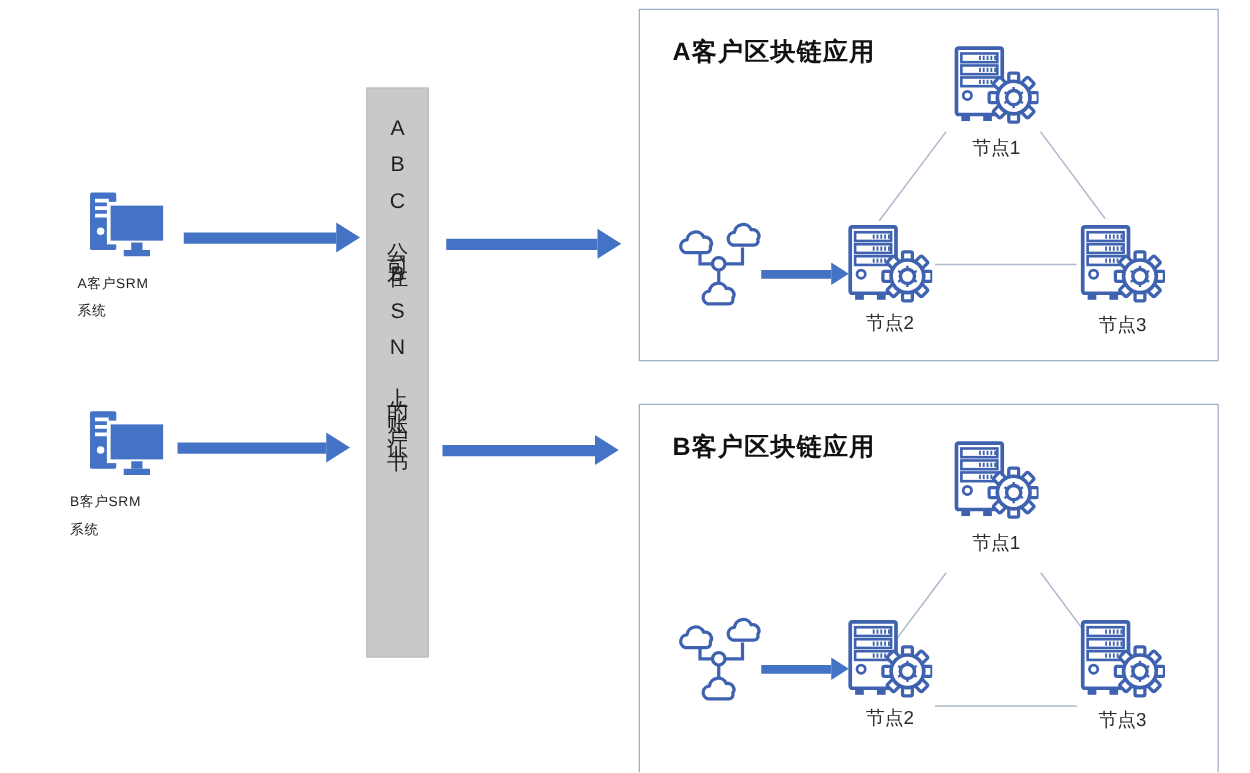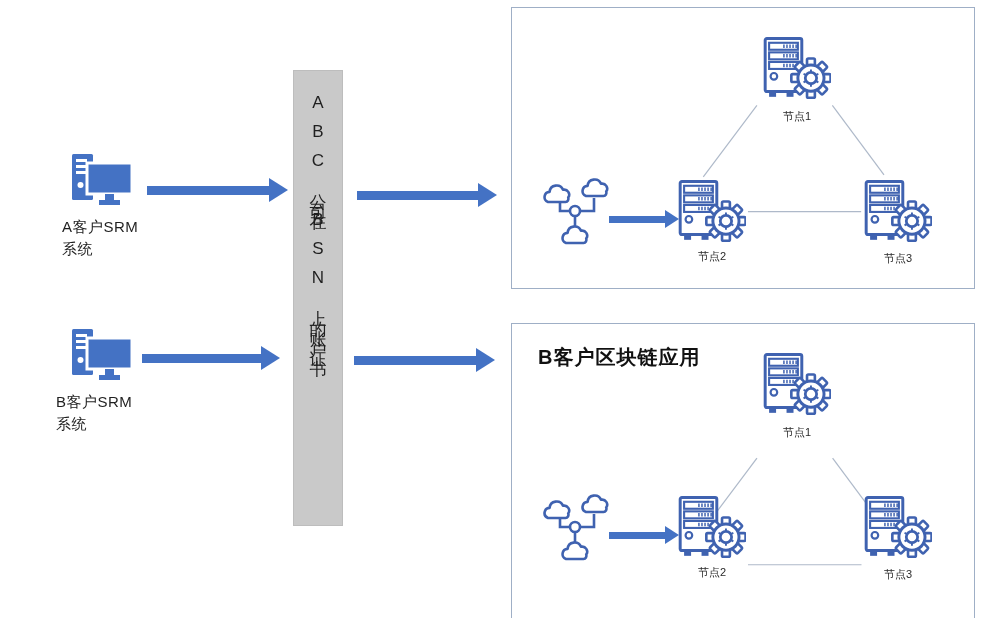--- a/index.html
+++ b/index.html
@@ -10,21 +10,21 @@
     --linegray:#AEB9C9;
     --text:#262626;
   }
   *{margin:0;padding:0;box-sizing:border-box;}
   html,body{background:#ffffff;}
   body{font-family:"Liberation Sans","DejaVu Sans",sans-serif;color:var(--text);}
   .stage{position:relative;width:1000px;height:618px;background:#ffffff;overflow:hidden;}
 
   
   .sys-icon{position:absolute;width:64px;height:54px;}
-  .sys-label{position:absolute;font-size:15px;line-height:22px;color:#1f1f1f;letter-spacing:.5px;}
+  .sys-label{position:absolute;font-size:11px;line-height:22px;color:#1f1f1f;letter-spacing:.5px;}
 
   
   .h-arrow{position:absolute;display:flex;align-items:center;height:24px;}
   .h-arrow .shaft{flex:1;height:9px;background:var(--blue);}
   .h-arrow .head{width:0;height:0;border-top:12px solid transparent;border-bottom:12px solid transparent;border-left:19px solid var(--blue);}
   .h-arrow.small{height:18px;}
   .h-arrow.small .shaft{height:7px;}
   .h-arrow.small .head{border-top-width:9px;border-bottom-width:9px;border-left-width:14px;}
 
   
@@ -37,21 +37,21 @@
     writing-mode:vertical-lr;text-orientation:upright;
     font-size:17px;letter-spacing:10px;color:#1f1f1f;padding-top:22px;
   }
 
   
   .appbox{position:absolute;left:511px;width:464px;background:#fff;border:1.5px solid var(--boxborder);}
   .appbox.a{top:7px;height:282px;}
   .appbox.b{top:323px;height:356px;}
   .appbox .title{position:absolute;left:26px;top:20px;font-size:20px;font-weight:bold;color:#111;letter-spacing:1px;}
   .node-icon{position:absolute;width:68px;height:65px;}
-  .node-label{position:absolute;width:68px;text-align:center;font-size:11px;color:#2a2a2a;}
+  .node-label{position:absolute;width:68px;text-align:center;font-size:15px;color:#2a2a2a;}
   .cloud-icon{position:absolute;left:30px;top:167px;width:72px;height:72px;}
   .net-lines{position:absolute;inset:0;width:100%;height:100%;pointer-events:none;}
 
   .n1-icon{left:251px;top:28px;}
   .n1-label{left:251px;top:101px;}
   .n2-icon{left:166px;top:171px;}
   .n2-label{left:166px;top:241px;}
   .n3-icon{left:352px;top:171px;}
   .n3-label{left:352px;top:243px;}
   .inbox-arrow{left:97px;top:202px;width:70px;}
@@ -162,20 +162,21 @@
   </div>
 
   <div class="appbox a">
     <svg class="net-lines" viewBox="0 0 464 282">
       <g stroke="#AEB9C9" stroke-width="1.2">
         <line x1="246" y1="98" x2="192" y2="170"></line>
         <line x1="322" y1="98" x2="374" y2="168"></line>
         <line x1="237" y1="205" x2="351" y2="205"></line>
       </g>
     </svg>
+    <div class="title">A客户区块链应用</div>
     <svg class="node-icon n1-icon">
         <use href="#ic-server"></use>
       </svg>
     <div class="node-label n1-label">节点1</div>
     <svg class="cloud-icon">
         <use href="#ic-cloudnet"></use>
       </svg>
     <div class="h-arrow small inbox-arrow">
       <div class="shaft"></div>
       <div class="head"></div>

